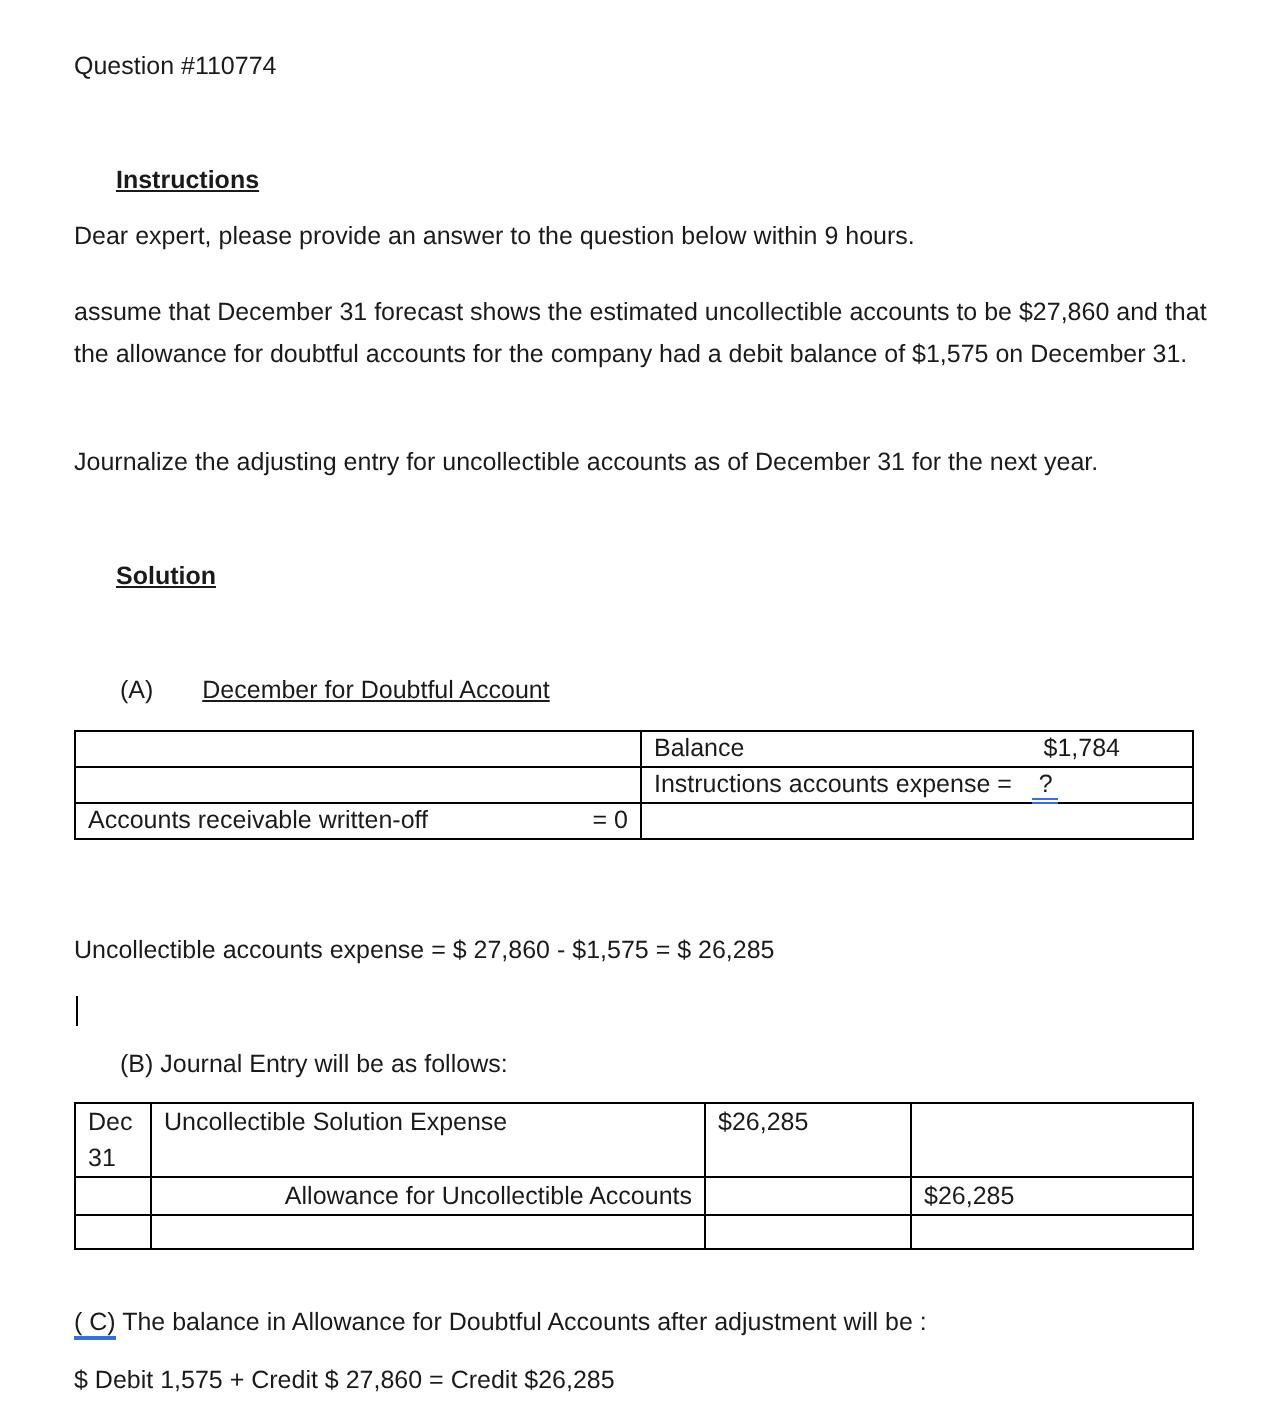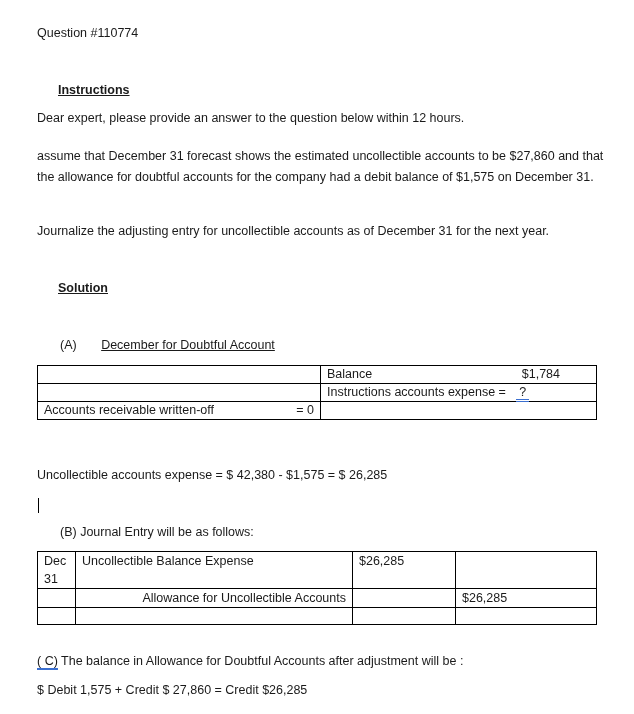--- a/index.html
+++ b/index.html
@@ -26,21 +26,21 @@
   #journal td { line-height: 18px; padding: 0 6px; }
   .caret { position: absolute; left: 38px; top: 498px; width: 1px; height: 15px; background: #000; }
   .c-under { border-bottom: 2px solid #3b6fd0; }
 </style>
 </head>
 <body>
 
 <div class="abs" style="left:37px; top:26px;">Question #110774</div>
 
 <div class="abs u b" style="left:37px; top:83px;">Instructions</div>
-<div class="abs" style="left:37px; top:111px;">Dear expert, please provide an answer to the question below within 12 hours.</div>
+<div class="abs" style="left:37px; top:111px;">Dear expert, please provide an answer to the question below within 9 hours.</div>
 
 <div class="para" style="top:146px;">assume that December 31 forecast shows the estimated uncollectible accounts to be $27,860 and that the allowance for doubtful accounts for the company had a debit balance of $1,575 on December 31.</div>
 <div class="abs" style="left:37px; top:224px;">Journalize the adjusting entry for uncollectible accounts as of December 31 for the next year.</div>
 
 <div class="abs u b" style="left:37px; top:281px;">Solution</div>
 
 <div class="abs" style="left:60px; top:338px;">
   <span>(A) </span><span class="u">December for Doubtful Account</span>
 </div>
 
@@ -83,37 +83,37 @@
     <td>
           <div class="flex-cell">
             <span></span>
             <span></span>
           </div>
         </td>
   </tr>
 </tbody>
   </table>
 
-<div class="abs" style="left:37px; top:468px;">Uncollectible accounts expense = $ 42,380 - $1,575 = $ 26,285</div>
+<div class="abs" style="left:37px; top:468px;">Uncollectible accounts expense = $ 27,860 - $1,575 = $ 26,285</div>
 
 <div class="caret"></div>
 
 <div class="abs" style="left:60px; top:525px;">(B) Journal Entry will be as follows:</div>
 
 <table class="t" id="journal">
   <colgroup>
       <col style="width:38px">
       <col style="width:277px">
       <col style="width:103px">
       <col style="width:141px">
     </colgroup>
   <tbody>
       <tr>
     <td style="white-space:normal; width:26px;">Dec 31</td>
-    <td>Uncollectible Balance Expense</td>
+    <td>Uncollectible Solution Expense</td>
     <td>$26,285</td>
     <td></td>
   </tr>
   <tr>
     <td></td>
     <td class="right">Allowance for Uncollectible Accounts</td>
     <td></td>
     <td>$26,285</td>
   </tr>
   <tr style="height:17px;">

